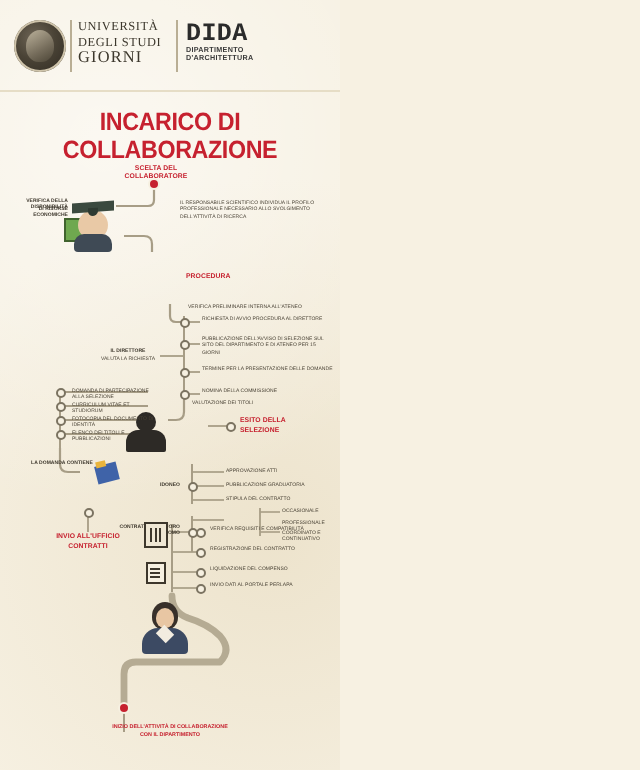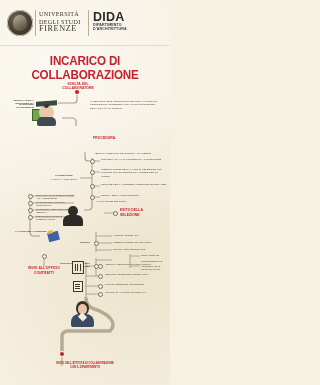--- a/index.html
+++ b/index.html
@@ -26,21 +26,21 @@
   }
   .crest:after{
     content:"";position:absolute;left:6px;top:5px;width:14px;height:16px;border-radius:50% 50% 45% 45%;
     background:linear-gradient(150deg,#c9bfa7,#7c7361 60%,#4d4637);opacity:.85;
   }
   .uni{position:absolute;left:39px;top:10px;width:47px;text-align:left;color:#3c372c;}
   .uni div{font-family:"Liberation Serif",serif;font-size:6.2px;letter-spacing:.3px;line-height:7.6px;}
   .uni .l3{font-size:8.2px;letter-spacing:.6px;}
   .vrule{position:absolute;top:10px;width:1px;height:26px;background:#b9ae94;}
   .dida{position:absolute;left:93px;top:11px;color:#2b2b2b;}
-  .dida .big{font-size:12.5px;font-weight:bold;letter-spacing:.2px;line-height:12px;}
+  .dida .big{font-size:12.5px;font-weight:bold;letter-spacing:.2px;line-height:12px;font-family:Liberation Mono, monospace;}
   .dida .sml{font-size:3.6px;font-weight:bold;line-height:4.4px;letter-spacing:.15px;color:#3a3a3a;}
   .hrule{position:absolute;left:0;top:45px;width:170px;height:1px;background:#e6ddc6;}
   
   .title{
     position:absolute;left:0;top:54px;width:170px;text-align:center;
     color:#c6212f;font-size:12.5px;font-weight:bold;
     letter-spacing:-.2px;transform:scaleX(.93);transform-origin:50% 50%;
     font-family:"Liberation Sans",sans-serif;
   }
   
@@ -80,21 +80,21 @@
 </head>
 <body>
 
 <div class="poster">
 
   <div class="header">
     <div class="crest"></div>
     <div class="uni">
       <div class="l1">UNIVERSITÀ</div>
       <div class="l2">DEGLI STUDI</div>
-      <div class="l3">FIRENZE</div>
+      <div class="l3">GIORNI</div>
     </div>
     <div class="vrule" style="left:35px"></div>
     <div class="vrule" style="left:88px"></div>
     <div class="dida">
       <div class="big">DIDA</div>
       <div class="sml">DIPARTIMENTO</div>
       <div class="sml">D'ARCHITETTURA</div>
     </div>
     <div class="hrule"></div>
   </div>

